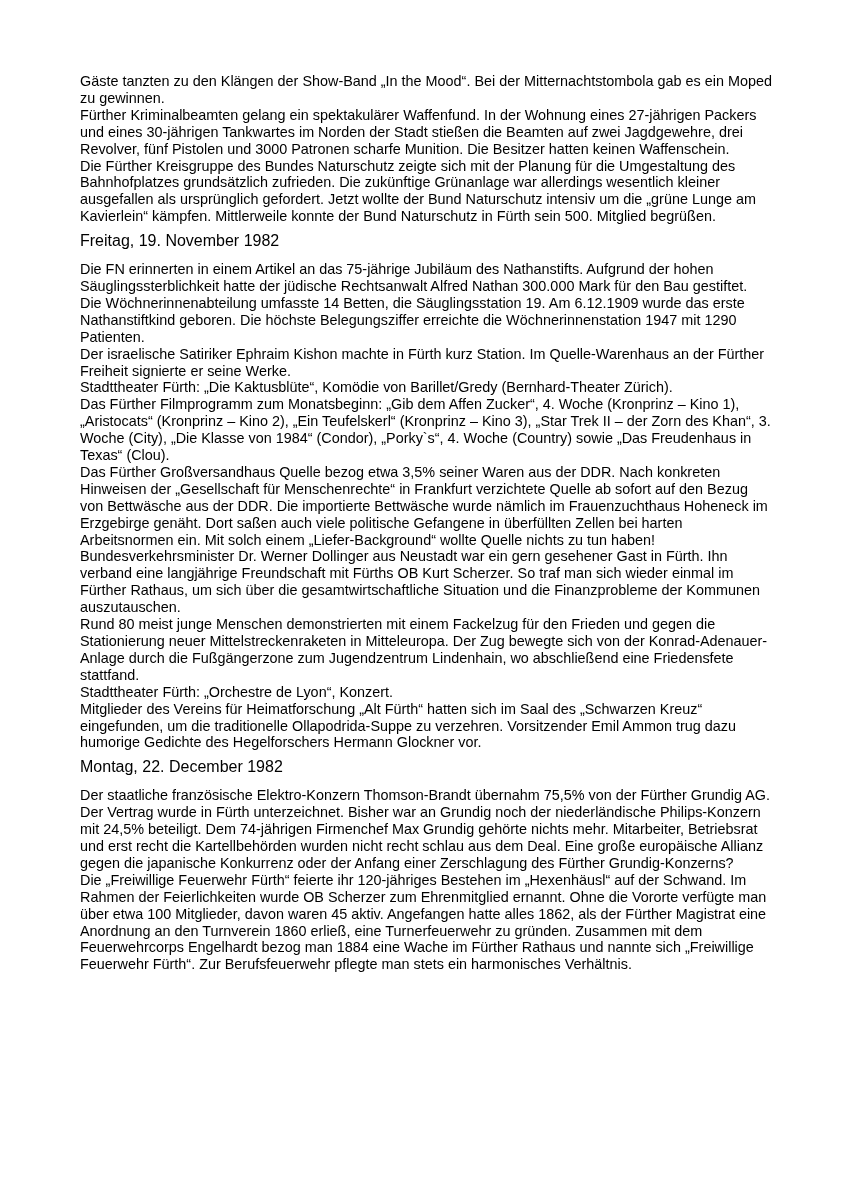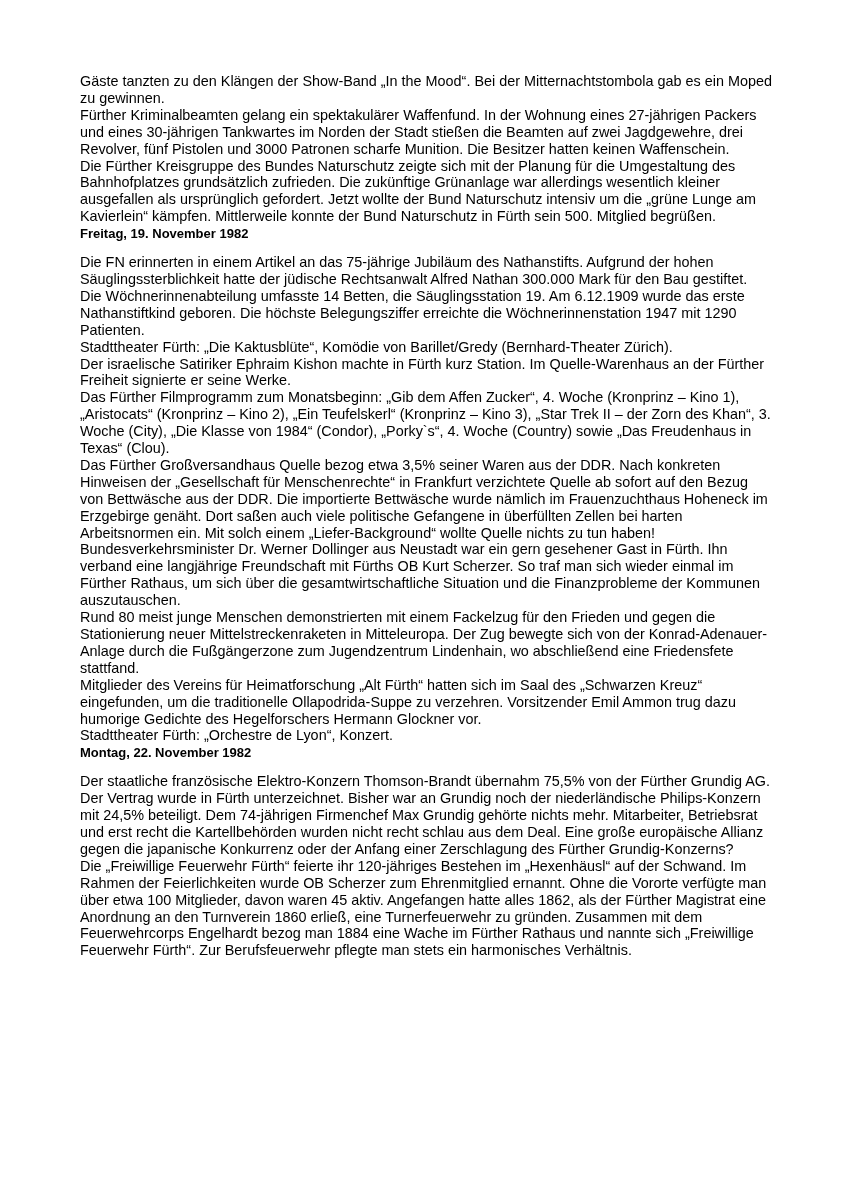--- a/index.html
+++ b/index.html
@@ -22,24 +22,24 @@
     font-family: "Liberation Sans", "DejaVu Sans", sans-serif;
     font-size: 14.4px;
     line-height: 16.9px;
     color: #000000;
     text-align: left;
   }
   .content p {
     margin: 0;
   }
   .content h2 {
-    font-size: 13px;
+    font-size: 16px;
     line-height: 16.9px;
-    font-weight: bold;
-    margin: 1px 0 11px 0;
+    font-weight: normal;
+    margin: 8px 0 11px 0;
   }
   .page-number {
     position: absolute;
     left: 0;
     right: 0;
     top: 1131px;
     text-align: left;
     font-family: "Liberation Serif", "DejaVu Serif", serif;
     font-size: 18px;
     color: #000000;
@@ -51,31 +51,31 @@
 <div class="page">
   <main class="content" id="content">
       <section>
         <p>Gäste tanzten zu den Klängen der Show-Band „In the Mood“. Bei der Mitternachtstombola gab es ein Moped zu gewinnen.</p>
         <p>Fürther Kriminalbeamten gelang ein spektakulärer Waffenfund. In der Wohnung eines 27-jährigen Packers und eines 30-jährigen Tankwartes im Norden der Stadt stießen die Beamten auf zwei Jagdgewehre, drei Revolver, fünf Pistolen und 3000 Patronen scharfe Munition. Die Besitzer hatten keinen Waffenschein.</p>
         <p>Die Fürther Kreisgruppe des Bundes Naturschutz zeigte sich mit der Planung für die Umgestaltung des Bahnhofplatzes grundsätzlich zufrieden. Die zukünftige Grünanlage war allerdings wesentlich kleiner ausgefallen als ursprünglich gefordert. Jetzt wollte der Bund Naturschutz intensiv um die „grüne Lunge am Kavierlein“ kämpfen. Mittlerweile konnte der Bund Naturschutz in Fürth sein 500. Mitglied begrüßen.</p>
       </section>
       <section>
         <h2>Freitag, 19. November 1982</h2>
         <p>Die FN erinnerten in einem Artikel an das 75-jährige Jubiläum des Nathanstifts. Aufgrund der hohen Säuglingssterblichkeit hatte der jüdische Rechtsanwalt Alfred Nathan 300.000 Mark für den Bau gestiftet. Die Wöchnerinnenabteilung umfasste 14 Betten, die Säuglingsstation 19. Am 6.12.1909 wurde das erste Nathanstiftkind geboren. Die höchste Belegungsziffer erreichte die Wöchnerinnenstation 1947 mit 1290 Patienten.</p>
+        <p>Der israelische Satiriker Ephraim Kishon machte in Fürth kurz Station. Im Quelle-Warenhaus an der Fürther Freiheit signierte er seine Werke.</p>
         <p>Stadttheater Fürth: „Die Kaktusblüte“, Komödie von Barillet/Gredy (Bernhard-Theater Zürich).</p>
-        <p>Der israelische Satiriker Ephraim Kishon machte in Fürth kurz Station. Im Quelle-Warenhaus an der Fürther Freiheit signierte er seine Werke.</p>
         <p>Das Fürther Filmprogramm zum Monatsbeginn: „Gib dem Affen Zucker“, 4. Woche (Kronprinz – Kino 1), „Aristocats“ (Kronprinz – Kino 2), „Ein Teufelskerl“ (Kronprinz – Kino 3), „Star Trek II – der Zorn des Khan“, 3. Woche (City), „Die Klasse von 1984“ (Condor), „Porky`s“, 4. Woche (Country) sowie „Das Freudenhaus in Texas“ (Clou).</p>
       </section>
       <section>
         <p>Das Fürther Großversandhaus Quelle bezog etwa 3,5% seiner Waren aus der DDR. Nach konkreten Hinweisen der „Gesellschaft für Menschenrechte“ in Frankfurt verzichtete Quelle ab sofort auf den Bezug von Bettwäsche aus der DDR. Die importierte Bettwäsche wurde nämlich im Frauenzuchthaus Hoheneck im Erzgebirge genäht. Dort saßen auch viele politische Gefangene in überfüllten Zellen bei harten Arbeitsnormen ein. Mit solch einem „Liefer-Background“ wollte Quelle nichts zu tun haben!</p>
         <p>Bundesverkehrsminister Dr. Werner Dollinger aus Neustadt war ein gern gesehener Gast in Fürth. Ihn verband eine langjährige Freundschaft mit Fürths OB Kurt Scherzer. So traf man sich wieder einmal im Fürther Rathaus, um sich über die gesamtwirtschaftliche Situation und die Finanzprobleme der Kommunen auszutauschen.</p>
         <p>Rund 80 meist junge Menschen demonstrierten mit einem Fackelzug für den Frieden und gegen die Stationierung neuer Mittelstreckenraketen in Mitteleuropa. Der Zug bewegte sich von der Konrad-Adenauer-Anlage durch die Fußgängerzone zum Jugendzentrum Lindenhain, wo abschließend eine Friedensfete stattfand.</p>
+        <p>Stadttheater Fürth: „Orchestre de Lyon“, Konzert.</p>
         <p>Mitglieder des Vereins für Heimatforschung „Alt Fürth“ hatten sich im Saal des „Schwarzen Kreuz“ eingefunden, um die traditionelle Ollapodrida-Suppe zu verzehren. Vorsitzender Emil Ammon trug dazu humorige Gedichte des Hegelforschers Hermann Glockner vor.</p>
-        <p>Stadttheater Fürth: „Orchestre de Lyon“, Konzert.</p>
       </section>
       <section>
-        <h2>Montag, 22. November 1982</h2>
+        <h2>Montag, 22. December 1982</h2>
         <p>Der staatliche französische Elektro-Konzern Thomson-Brandt übernahm 75,5% von der Fürther Grundig AG. Der Vertrag wurde in Fürth unterzeichnet. Bisher war an Grundig noch der niederländische Philips-Konzern mit 24,5% beteiligt. Dem 74-jährigen Firmenchef Max Grundig gehörte nichts mehr. Mitarbeiter, Betriebsrat und erst recht die Kartellbehörden wurden nicht recht schlau aus dem Deal. Eine große europäische Allianz gegen die japanische Konkurrenz oder der Anfang einer Zerschlagung des Fürther Grundig-Konzerns?</p>
         <p>Die „Freiwillige Feuerwehr Fürth“ feierte ihr 120-jähriges Bestehen im „Hexenhäusl“ auf der Schwand. Im Rahmen der Feierlichkeiten wurde OB Scherzer zum Ehrenmitglied ernannt. Ohne die Vororte verfügte man über etwa 100 Mitglieder, davon waren 45 aktiv. Angefangen hatte alles 1862, als der Fürther Magistrat eine Anordnung an den Turnverein 1860 erließ, eine Turnerfeuerwehr zu gründen. Zusammen mit dem Feuerwehrcorps Engelhardt bezog man 1884 eine Wache im Fürther Rathaus und nannte sich „Freiwillige Feuerwehr Fürth“. Zur Berufsfeuerwehr pflegte man stets ein harmonisches Verhältnis.</p>
       </section>
     </main>
   <div class="page-number">59</div>
 </div>
 
 </body></html>

